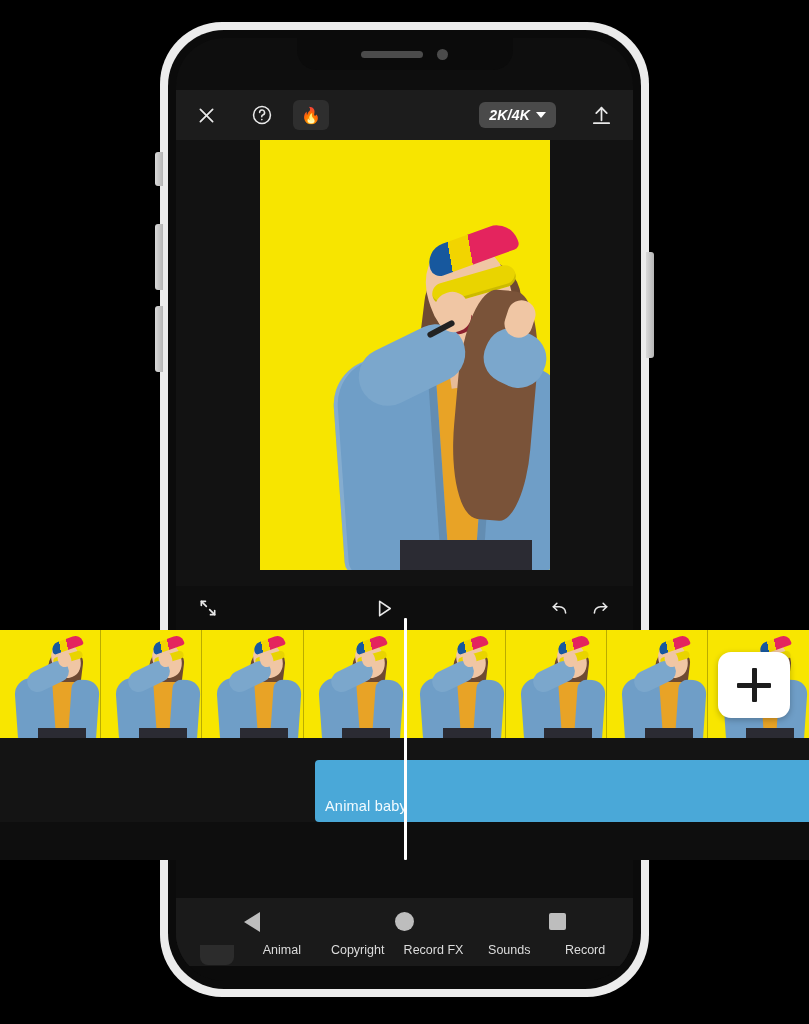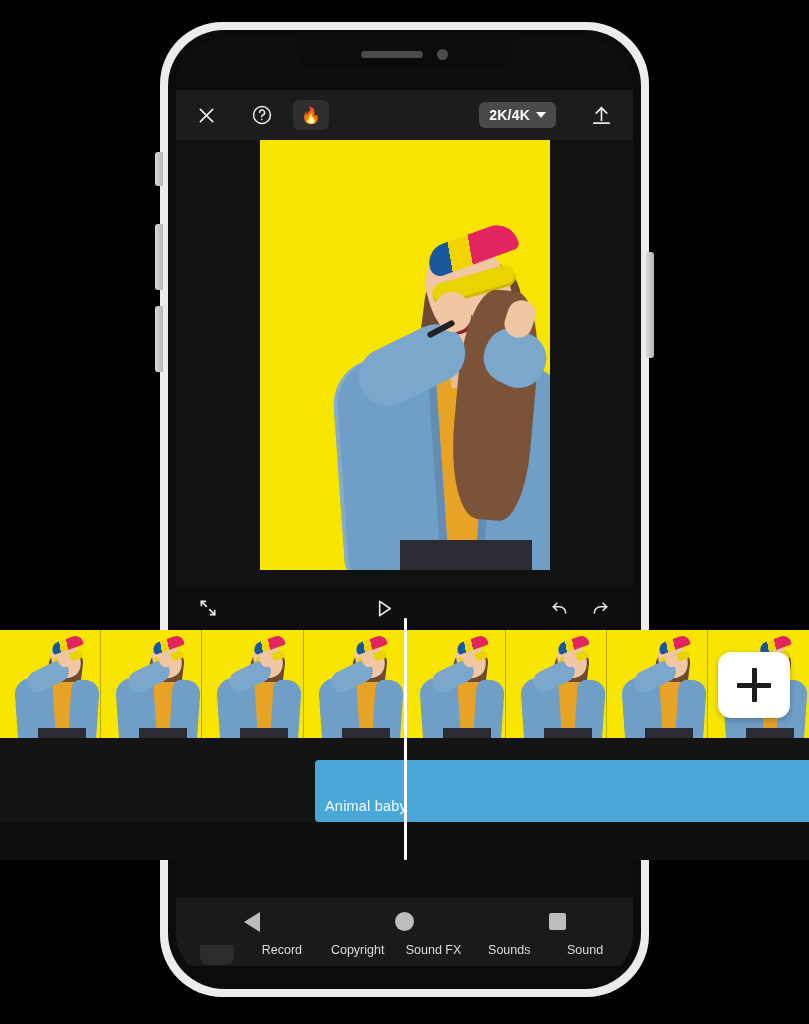--- a/index.html
+++ b/index.html
@@ -62,20 +62,21 @@
     display: flex; align-items: center; justify-content: center;
     font-size: 16px; margin-left: 12px;
   }
   .spacer { flex: 1; }
   .quality-badge {
     background: #4a4a4a; color: #fff;
     font-size: 14px; font-weight: bold;
     padding: 5px 10px; border-radius: 6px;
     display: flex; align-items: center; gap: 6px;
     letter-spacing: .2px;
+    font-style: italic;
   }
   .caret { width: 0; height: 0; border-left: 5px solid transparent; border-right: 5px solid transparent; border-top: 6px solid #fff; }
 
   
   .preview-wrap {
     position: absolute; left: 0; top: 102px; width: 100%; height: 446px;
     background: #121212; display: flex; align-items: flex-start; justify-content: center;
   }
   .preview {
     position: relative; width: 290px; height: 430px; overflow: hidden;
@@ -363,21 +364,21 @@
       <div class="tools">
 
         <div class="tool">
           <span>
             <svg width="25" height="25" viewBox="0 0 24 24" fill="none" stroke="#e8e8e8" stroke-width="1.6">
                 <path d="M20.2 8.2A9 9 0 1 0 21 12" stroke-linecap="round"></path>
                 <path d="M13.2 7.4v6" stroke-linecap="round"></path>
                 <circle cx="11.2" cy="13.6" r="2"></circle>
               </svg>
           </span>
-          <span class="label">Record</span>
+          <span class="label">Animal</span>
         </div>
 
         <div class="tool">
           <span>
             <svg width="25" height="25" viewBox="0 0 24 24" fill="none" stroke="#e8e8e8" stroke-width="1.6" stroke-linecap="round" stroke-linejoin="round">
                 <path d="M12 3.2l7 2.6v5.4c0 4.2-2.9 7.6-7 9.2-4.1-1.6-7-5-7-9.2V5.8z"></path>
                 <polyline points="9,11.8 11.2,14 15,10"></polyline>
               </svg>
           </span>
           <span class="label">Copyright</span>
@@ -385,41 +386,41 @@
 
         <div class="tool">
           <span>
             <svg width="25" height="25" viewBox="0 0 24 24" fill="none" stroke="#e8e8e8" stroke-width="1.5" stroke-linecap="round" stroke-linejoin="round">
                 <path d="M10.5 3.4l2.1 4.3 4.7.7-3.4 3.3.8 4.7-4.2-2.2-4.2 2.2.8-4.7L3.7 8.4l4.7-.7z"></path>
                 <line x1="16.5" y1="15.5" x2="16.5" y2="19.5"></line>
                 <line x1="19" y1="13.8" x2="19" y2="19.5"></line>
                 <line x1="21.4" y1="16.5" x2="21.4" y2="19.5"></line>
               </svg>
           </span>
-          <span class="label">Sound FX</span>
+          <span class="label">Record FX</span>
         </div>
 
         <div class="tool">
           <span>
             <svg width="25" height="25" viewBox="0 0 24 24" fill="none" stroke="#e8e8e8" stroke-width="1.6" stroke-linejoin="round">
                 <path d="M3.4 19.2V5.6h6.1l1.9 2.4h9.2v11.2z"></path>
               </svg>
           </span>
           <span class="label">Sounds</span>
         </div>
 
         <div class="tool">
           <span>
             <svg width="25" height="25" viewBox="0 0 24 24" fill="none" stroke="#e8e8e8" stroke-width="1.6" stroke-linecap="round">
                 <rect x="9" y="2.8" width="6" height="11" rx="3"></rect>
                 <path d="M5.6 11.6a6.4 6.4 0 0 0 12.8 0"></path>
                 <line x1="12" y1="18" x2="12" y2="21.2"></line>
               </svg>
           </span>
-          <span class="label">Sound</span>
+          <span class="label">Record</span>
         </div>
 
       </div>
     </div>
 
     <div class="navbar">
       <span class="nav-back"></span>
       <span class="nav-home"></span>
       <span class="nav-recent"></span>
     </div>

